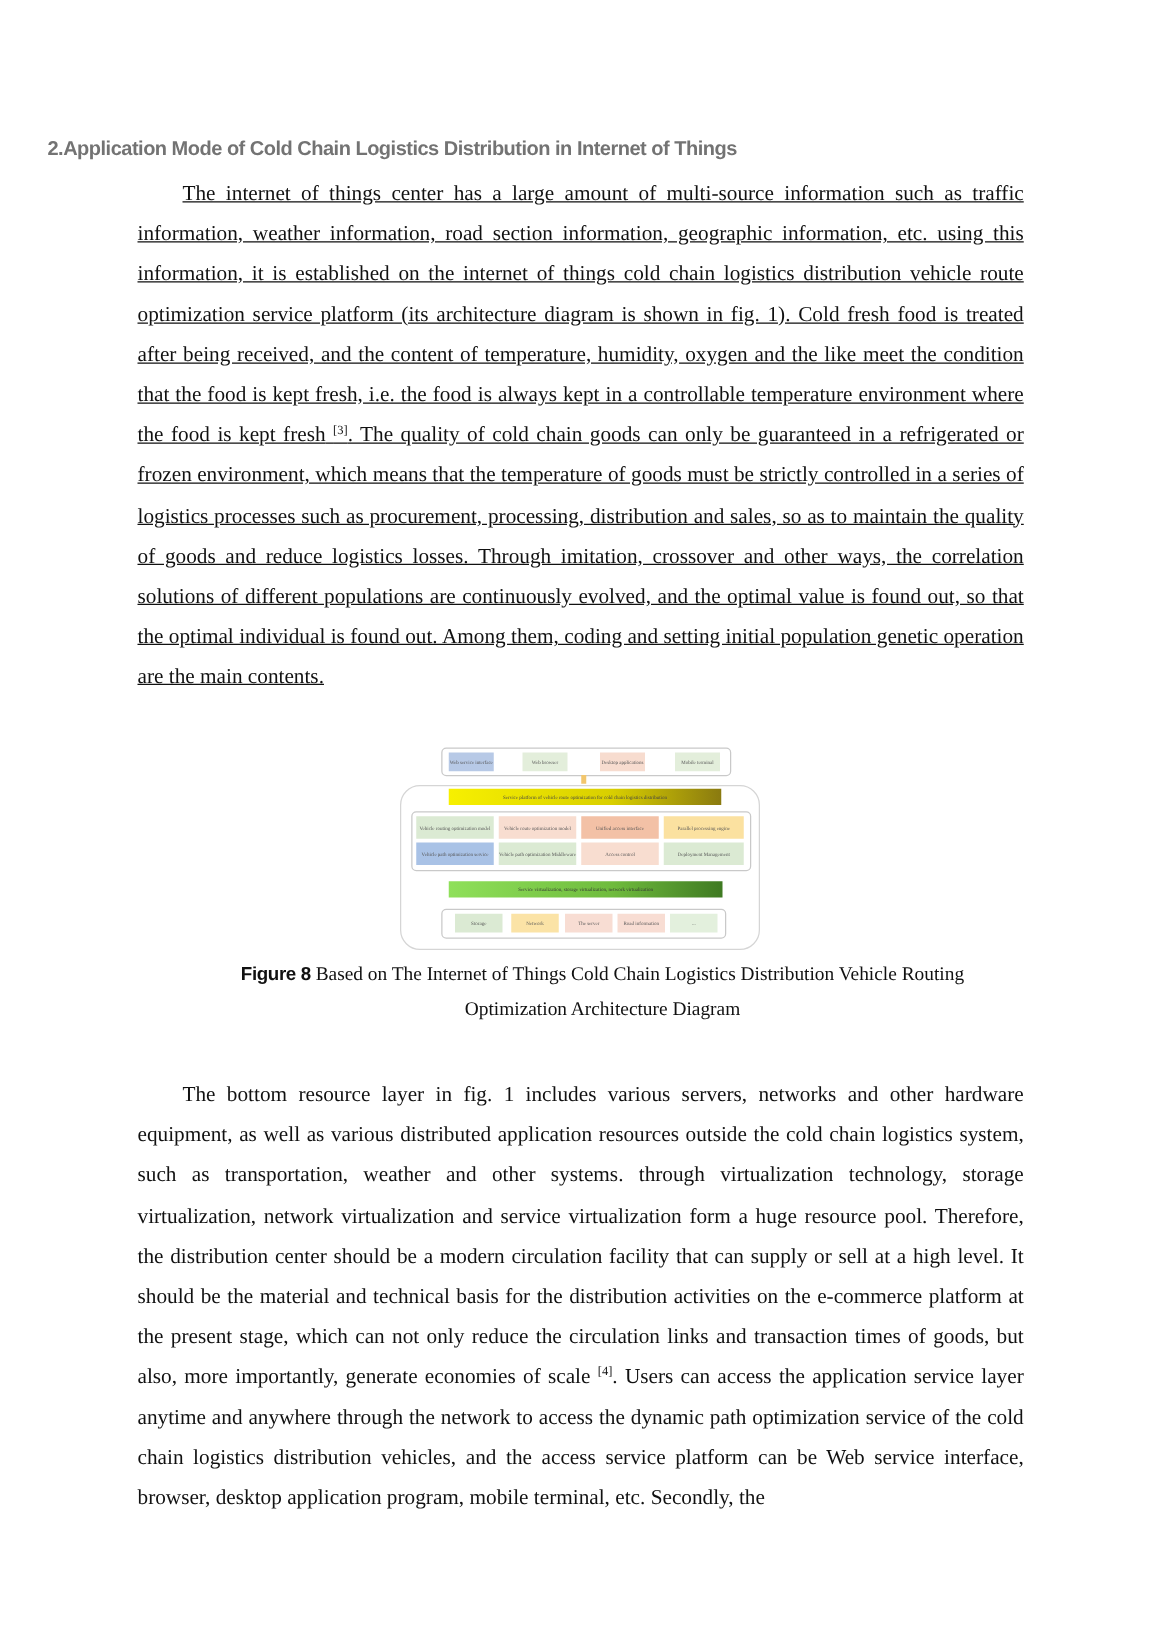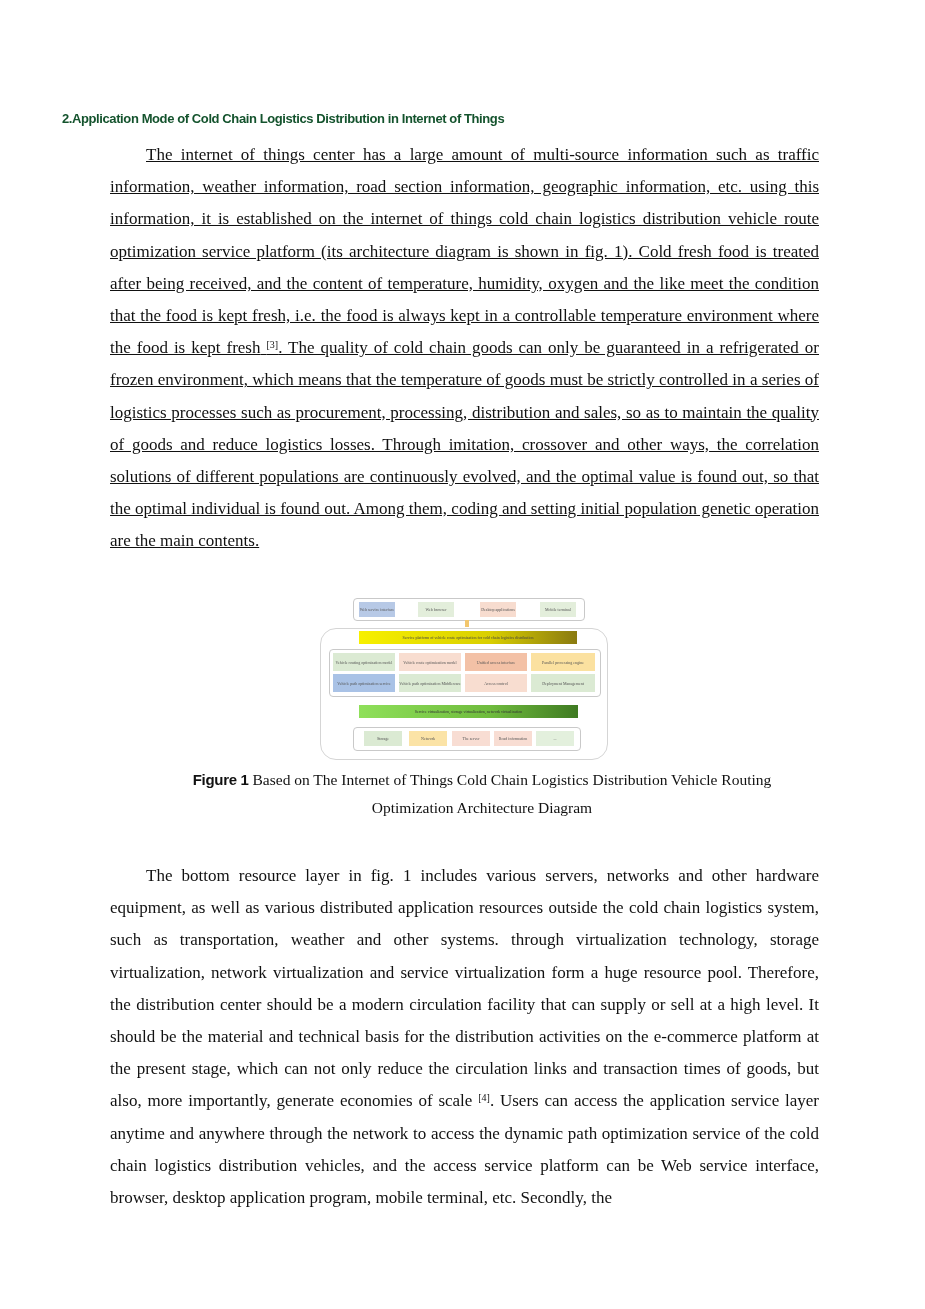--- a/index.html
+++ b/index.html
@@ -1,18 +1,18 @@
 <!DOCTYPE html>
 <html><head>
 <meta charset="utf-8">
 <style>
   html, body { margin: 0; padding: 0; background: #ffffff; }
   body { width: 925px; height: 1309px; position: relative; overflow: hidden; font-family: "Liberation Serif", serif; color: #111; }
   .page { position: absolute; left: 110px; top: 0; width: 709px; }
-  .heading { position: absolute; left: 38px; top: 111px; font-family: "Liberation Sans", sans-serif; font-weight: bold; font-size: 13px; letter-spacing: -0.4px; color: #14532d; white-space: nowrap; margin-left: 24px; }
+  .heading { position: absolute; left: 38px; top: 111px; font-family: "Liberation Sans", sans-serif; font-weight: bold; font-size: 16px; letter-spacing: -0.4px; color: #737373; white-space: nowrap; }
   .para { position: absolute; left: 0; width: 709px; font-size: 17px; line-height: 32.2px; text-align: justify; text-align-last: left; }
   .p1 { top: 139px; text-indent: 36px; text-decoration: underline; }
   .p2 { top: 860px; text-indent: 36px; }
   .para sup { font-size: 10px; vertical-align: top; position: relative; top: -3px; }
 
   
   .figure { position: absolute; left: 318px; top: 595px; width: 290px; height: 165px; }
   .topbox { position: absolute; left: 35px; top: 3px; width: 230px; height: 21px; border: 1px solid #c9c9c9; border-radius: 4px; background: #fff; }
   .tb-cell { position: absolute; top: 3px; height: 15px; font-size: 4px; line-height: 5px; text-align: center; display: flex; align-items: center; justify-content: center; color: #555; }
   .arrow { position: absolute; left: 147px; top: 25px; width: 4px; height: 7px; background: #f2c66d; }
@@ -60,15 +60,15 @@
     <div class="botbox">
       <div class="bcell" style="left: 10px; width: 38px; background: rgb(219, 234, 211);">Storage</div>
       <div class="bcell" style="left: 55px; width: 38px; background: rgb(251, 227, 166);">Network</div>
       <div class="bcell" style="left: 98px; width: 38px; background: rgb(248, 221, 211);">The server</div>
       <div class="bcell" style="left: 140px; width: 38px; background: rgb(248, 221, 211);">Road information</div>
       <div class="bcell" style="left: 182px; width: 38px; background: rgb(227, 240, 221);">...</div>
     </div>
   </div>
 </div>
 
-<div class="caption"><span class="label">Figure 1</span><span> Based on The Internet of Things Cold Chain Logistics Distribution Vehicle Routing Optimization Architecture Diagram</span></div>
+<div class="caption"><span class="label">Figure 8</span><span> Based on The Internet of Things Cold Chain Logistics Distribution Vehicle Routing Optimization Architecture Diagram</span></div>
 
 <div class="para p2" style="left:110px;"><span>The bottom resource layer in fig. 1 includes various servers, networks and other hardware equipment, as well as various distributed application resources outside the cold chain logistics system, such as transportation, weather and other systems. through virtualization technology, storage virtualization, network virtualization and service virtualization form a huge resource pool. Therefore, the distribution center should be a modern circulation facility that can supply or sell at a high level. It should be the material and technical basis for the distribution activities on the e-commerce platform at the present stage, which can not only reduce the circulation links and transaction times of goods, but also, more importantly, generate economies of scale</span> <sup>[4]</sup><span>. Users can access the application service layer anytime and anywhere through the network to access the dynamic path optimization service of the cold chain logistics distribution vehicles, and the access service platform can be Web service interface, browser, desktop application program, mobile terminal, etc. Secondly, the</span></div>
 
 </body></html>

